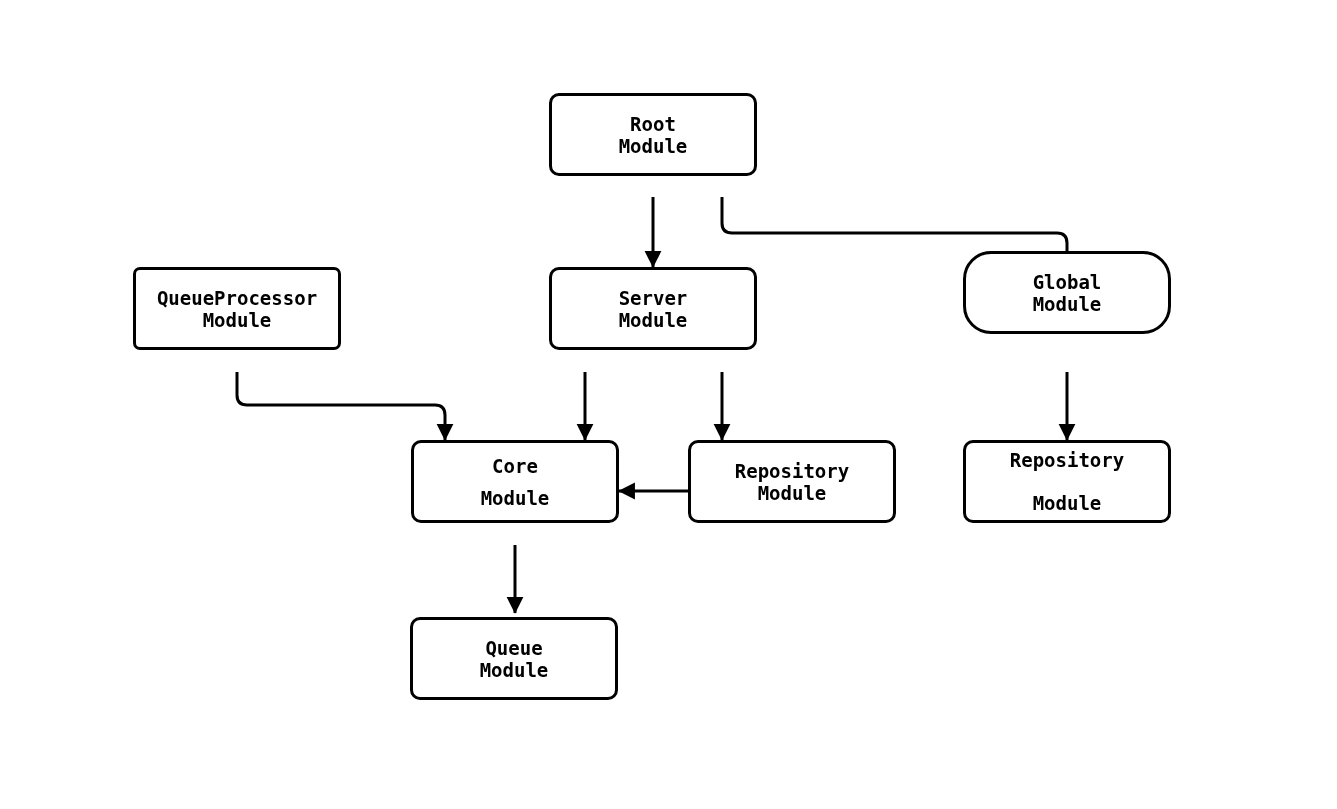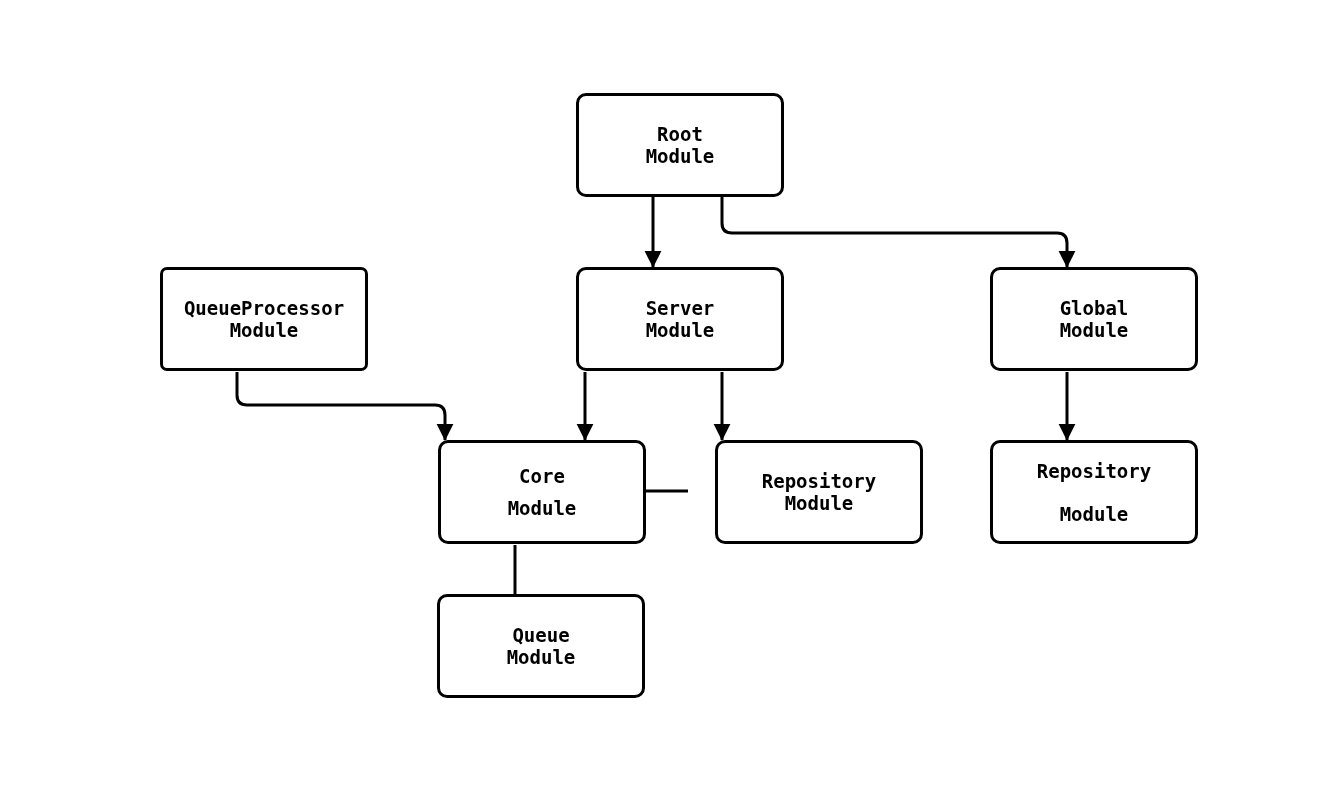--- a/index.html
+++ b/index.html
@@ -19,44 +19,43 @@
     position: absolute;
     left: 0;
     top: 0;
     width: 1337px;
     height: 809px;
   }
   .node {
     position: absolute;
     box-sizing: border-box;
     width: 208px;
-    height: 104px;
+    height: 83px;
     background: #ffffff;
     border: 3px solid #000000;
     border-radius: 10px;
     display: flex;
     flex-direction: column;
     align-items: center;
     justify-content: center;
     text-align: center;
     font-weight: bold;
     font-size: 19px;
     line-height: 22px;
     color: #000000;
-    margin-left: 27px;
   }
   .node span { display: block; }
   #node-root          { left: 549px;  top: 93px;  }
   #node-queueprocessor{ left: 133px;  top: 267px; border-radius: 7px; }
   #node-server        { left: 549px;  top: 267px; }
-  #node-global        { left: 963px;  top: 267px; }
+  #node-global        { left: 963px;  top: 251px; border-radius: 28px; }
   #node-core          { left: 411px;  top: 440px; gap: 10px; }
   #node-endpoints     { left: 688px;  top: 440px; }
   #node-repository    { left: 963px;  top: 440px; gap: 21px; }
-  #node-queue         { left: 410px;  top: 594px; }
+  #node-queue         { left: 410px;  top: 617px; }
 </style>
 </head>
 <body>
 
 <div class="canvas">
 
   <svg class="edge-layer" width="1337" height="809" viewBox="0 0 1337 809" xmlns="http://www.w3.org/2000/svg">
     <defs>
       <marker id="arrow" viewBox="0 0 10 10" refX="9.5" refY="5" markerWidth="5.6" markerHeight="7.4" orient="auto-start-reverse">
         <path d="M 0 0 L 10 5 L 0 10 z" fill="#000000"></path>

